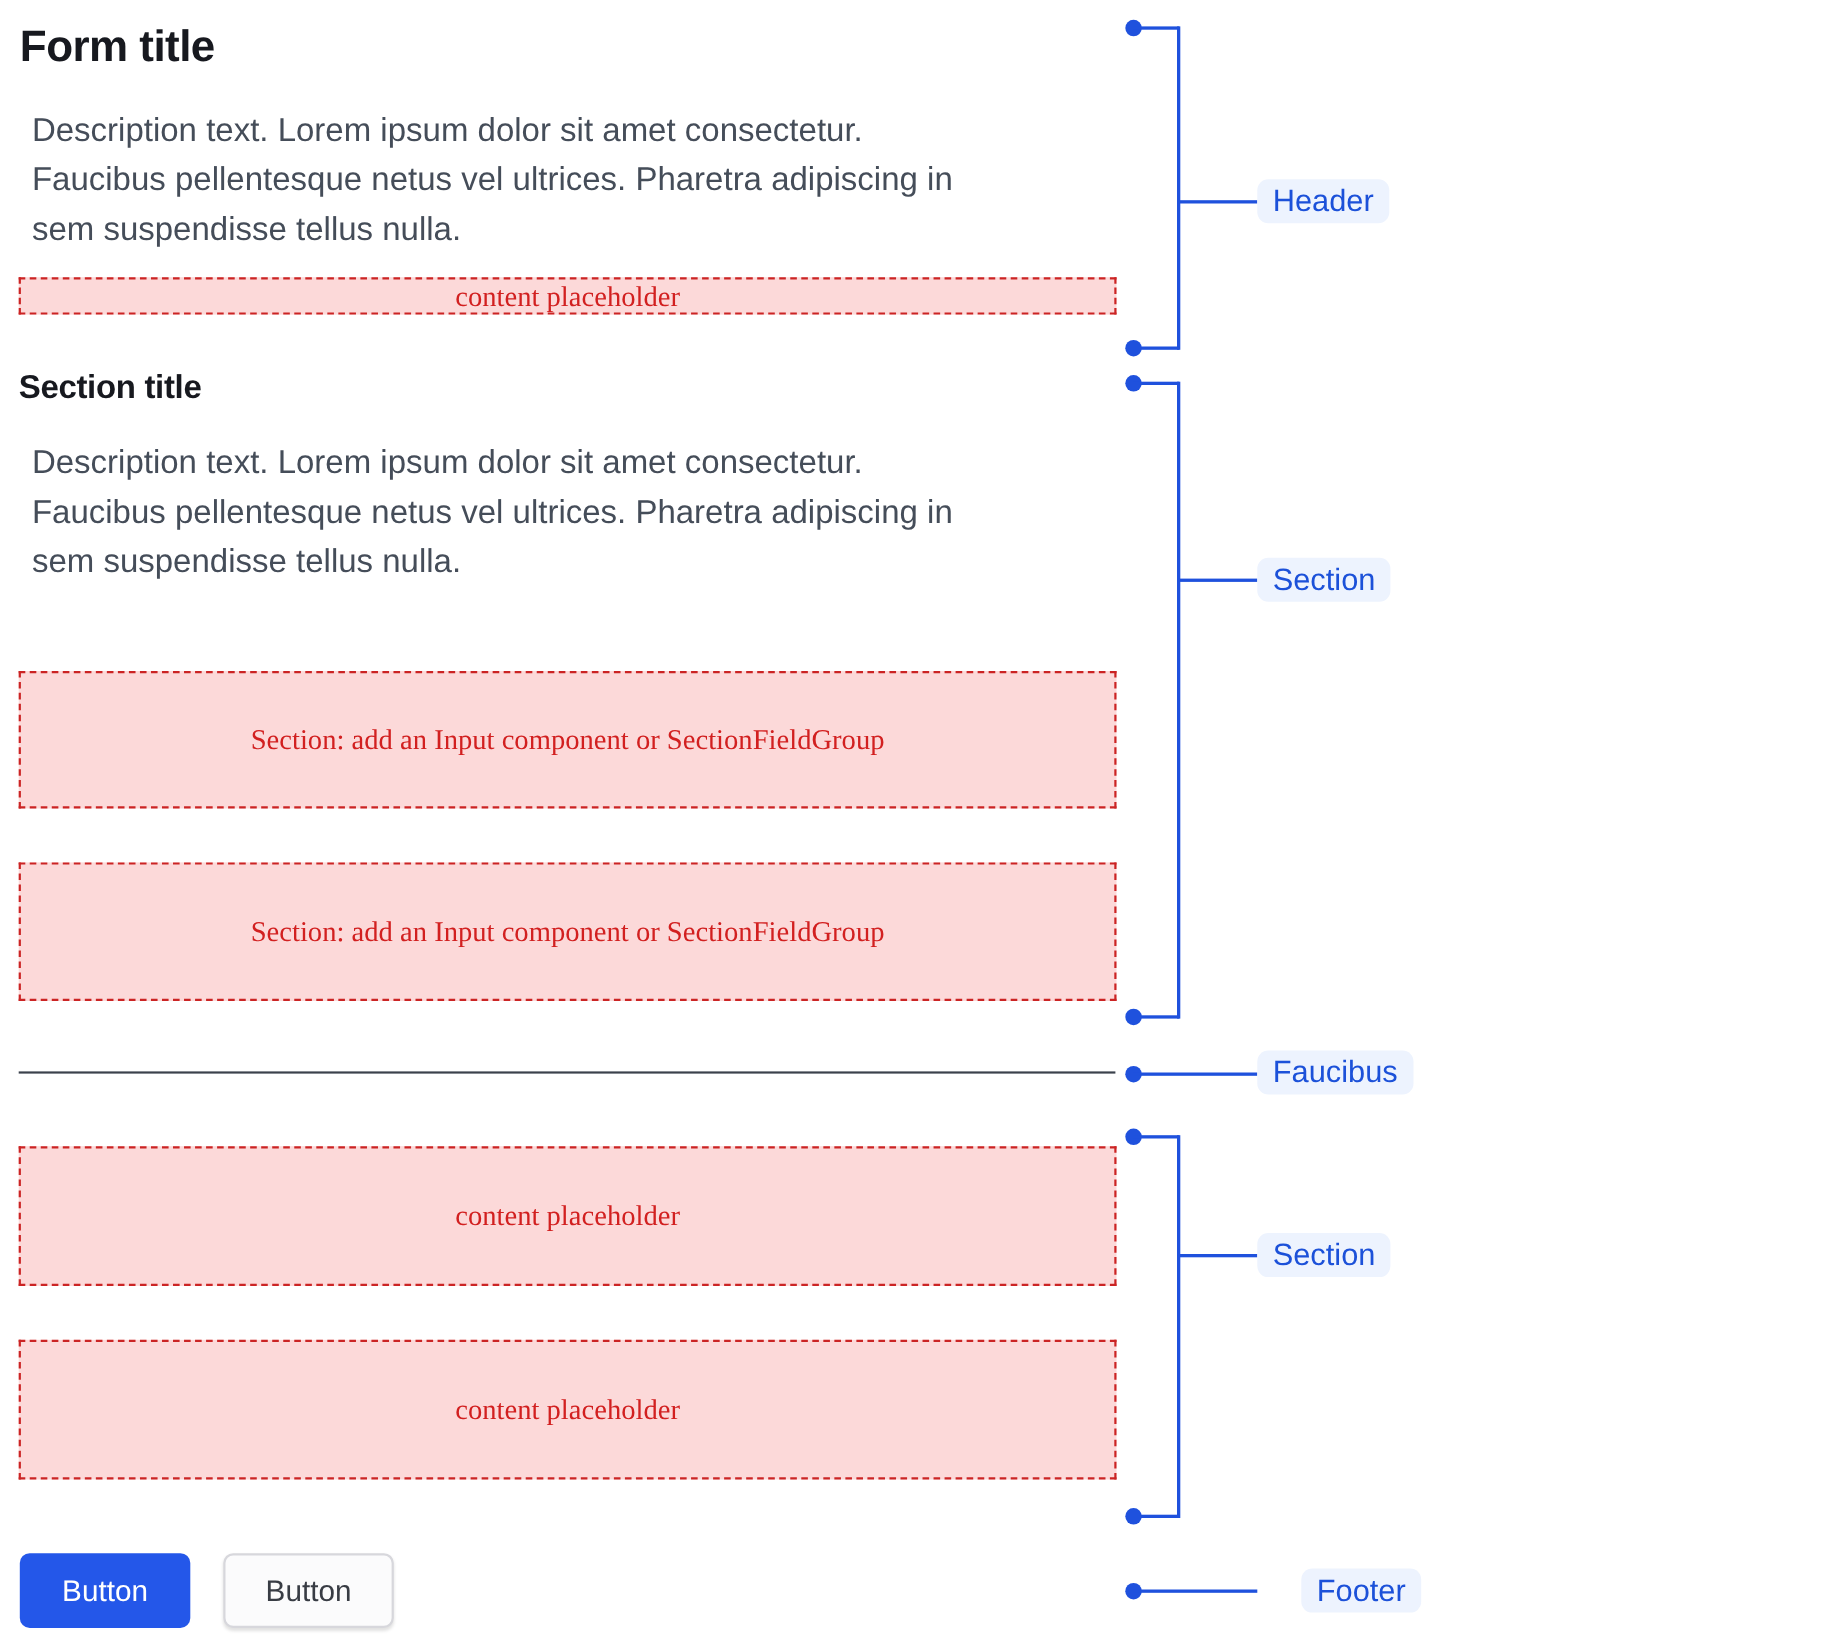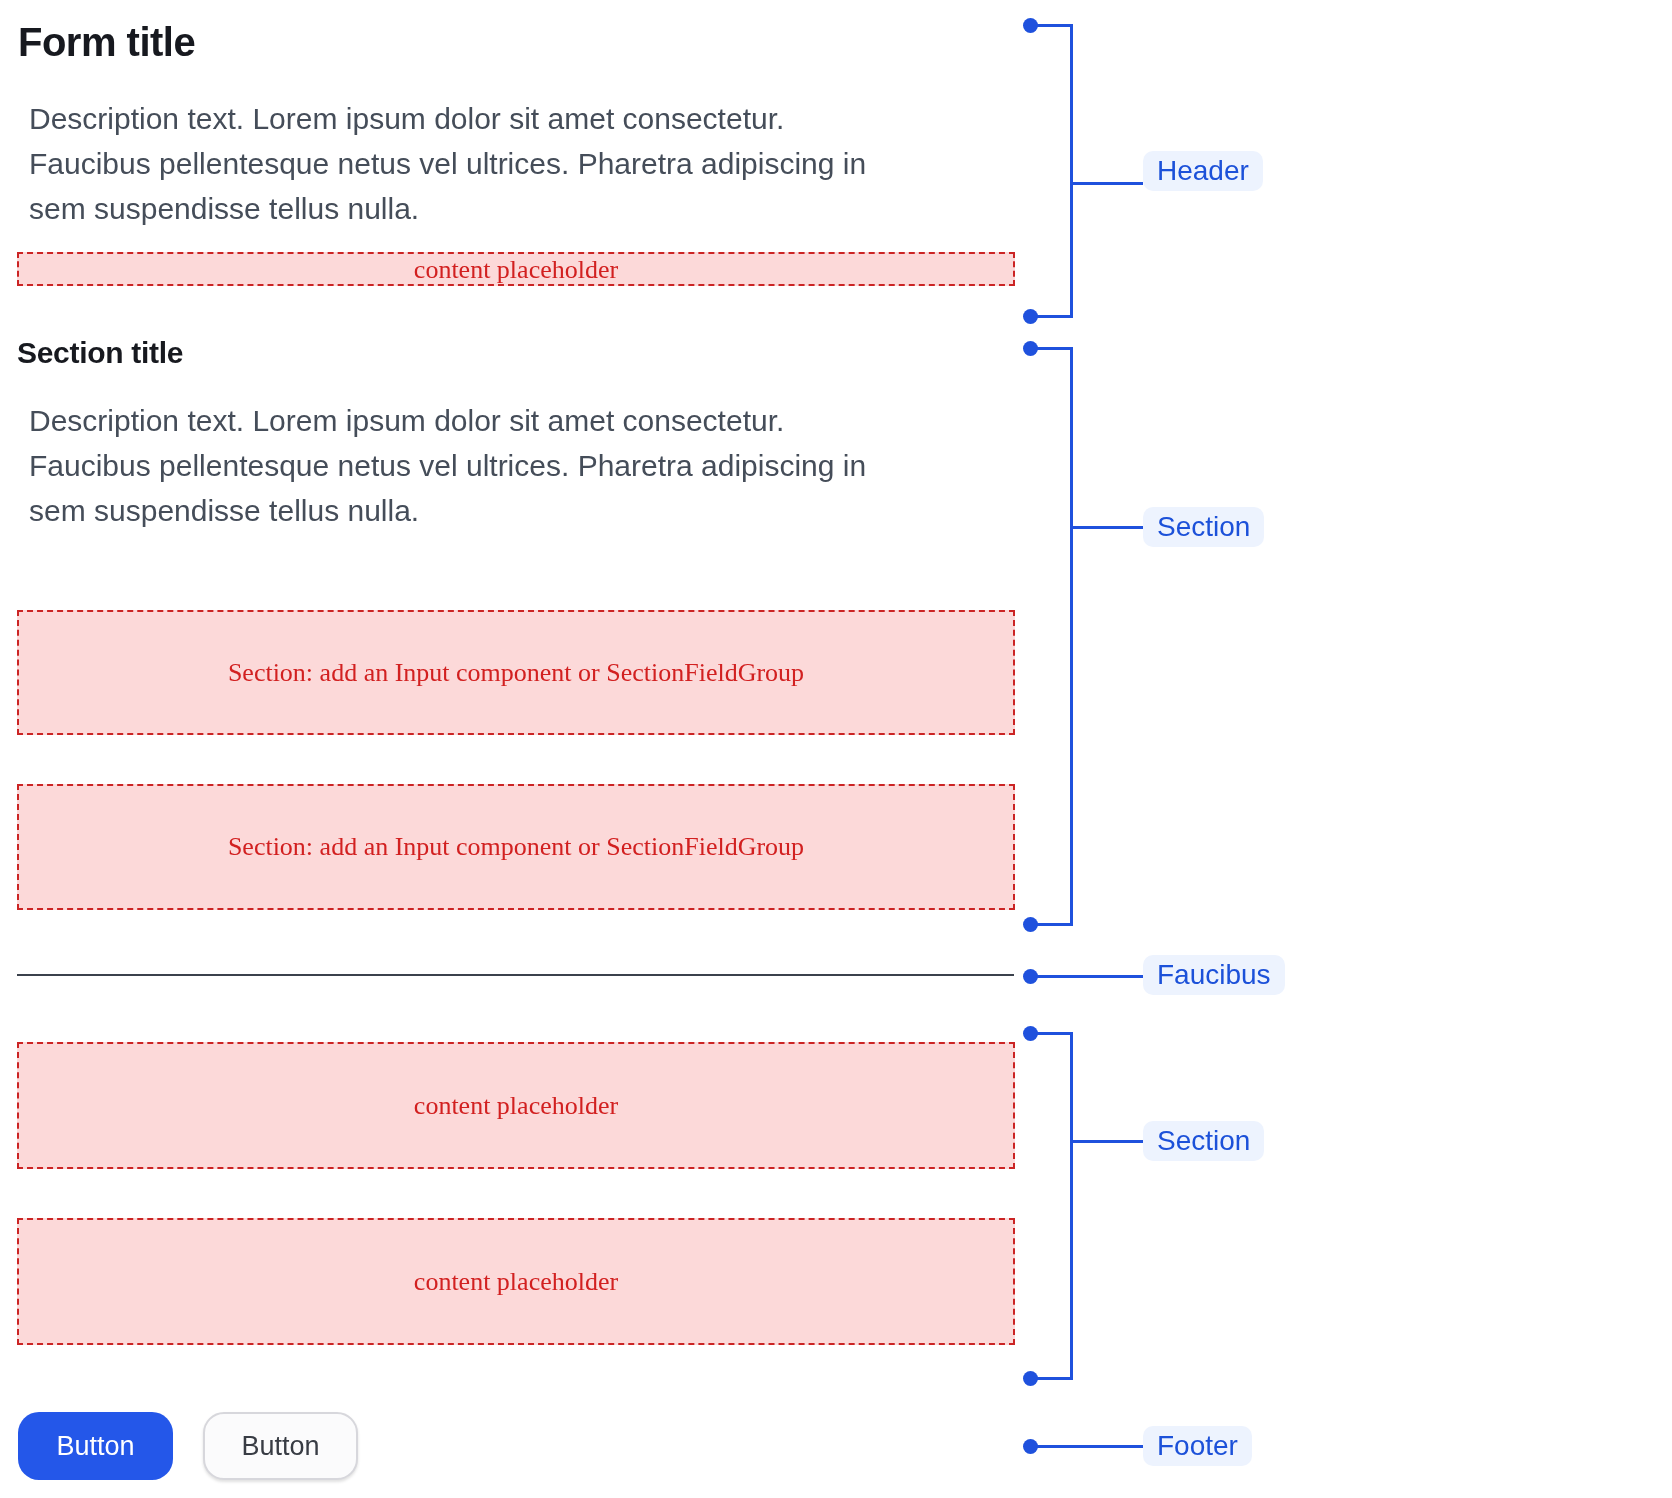--- a/index.html
+++ b/index.html
@@ -45,21 +45,21 @@
 
   .separator {
     position: absolute; left: 17px; top: 974px; width: 997px; height: 2px;
     background: #3b414c; border: none;
   }
 
   .btn {
     position: absolute; top: 1412px; height: 68px; width: 155px;
     display: flex; align-items: center; justify-content: center;
     font-family: "Liberation Sans", sans-serif;
-    font-size: 27px; font-weight: 500; border-radius: 21px; cursor: pointer;
+    font-size: 27px; font-weight: 500; border-radius: 9px; cursor: pointer;
   }
   .btn-primary {
     left: 18px; background: #2457e9; color: #ffffff; border: none;
   }
   .btn-secondary {
     left: 203px; background: #fbfbfc; color: #383c44;
     border: 2px solid #d7d7dc; box-shadow: 0 2px 3px rgba(0,0,0,0.12);
   }
 
   
@@ -111,21 +111,21 @@
 
   <button class="btn btn-primary">Button</button>
   <button class="btn btn-secondary">Button</button>
 
   <div class="dot" style="left:1030px; top:25px;"></div>
   <div class="hline" style="left:1030px; top:25px;  width:42px;"></div>
   <div class="vline" style="left:1070px; top:24px;  height:294px;"></div>
   <div class="hline" style="left:1030px; top:316px; width:42px;"></div>
   <div class="dot" style="left:1030px; top:316px;"></div>
   <div class="hline" style="left:1072px; top:183px; width:71px;"></div>
-  <div class="pill" style="top:151px;">Header</div>
+  <div class="pill" style="top:163px;">Header</div>
 
   <div class="dot" style="left:1030px; top:348px;"></div>
   <div class="hline" style="left:1030px; top:348px; width:42px;"></div>
   <div class="vline" style="left:1070px; top:347px; height:579px;"></div>
   <div class="hline" style="left:1030px; top:924px; width:42px;"></div>
   <div class="dot" style="left:1030px; top:924px;"></div>
   <div class="hline" style="left:1072px; top:527px; width:71px;"></div>
   <div class="pill" style="top:507px;">Section</div>
 
   <div class="dot" style="left:1030px; top:976px;"></div>
@@ -135,15 +135,15 @@
   <div class="dot" style="left:1030px; top:1033px;"></div>
   <div class="hline" style="left:1030px; top:1033px; width:42px;"></div>
   <div class="vline" style="left:1070px; top:1032px; height:348px;"></div>
   <div class="hline" style="left:1030px; top:1378px; width:42px;"></div>
   <div class="dot" style="left:1030px; top:1378px;"></div>
   <div class="hline" style="left:1072px; top:1141px; width:71px;"></div>
   <div class="pill" style="top:1121px;">Section</div>
 
   <div class="dot" style="left:1030px; top:1446px;"></div>
   <div class="hline" style="left:1030px; top:1446px; width:113px;"></div>
-  <div class="pill" style="top:1426px;">Footer</div>
+  <div class="pill" style="top:1426px;margin-left:40px;">Footer</div>
 
 </div>
 
 </body></html>

